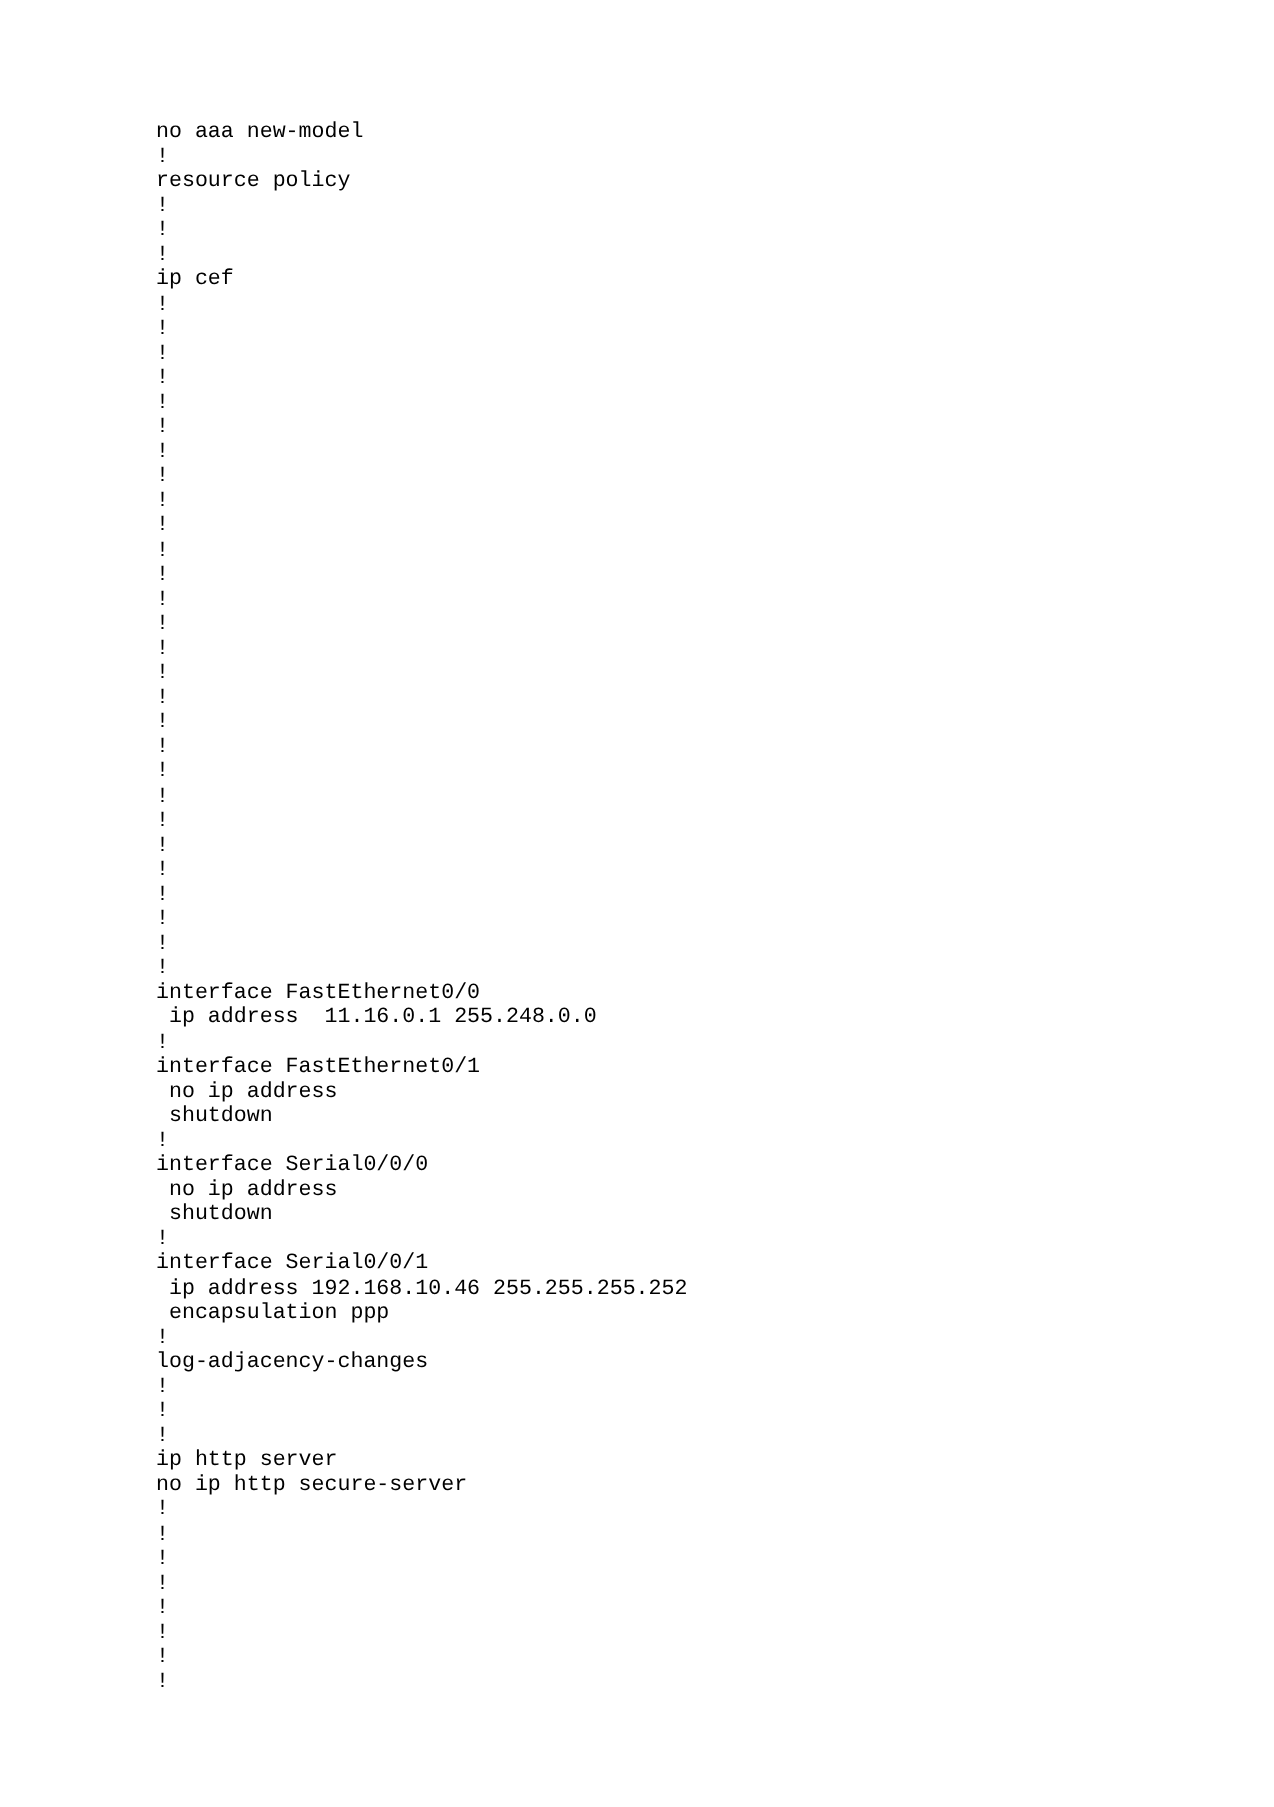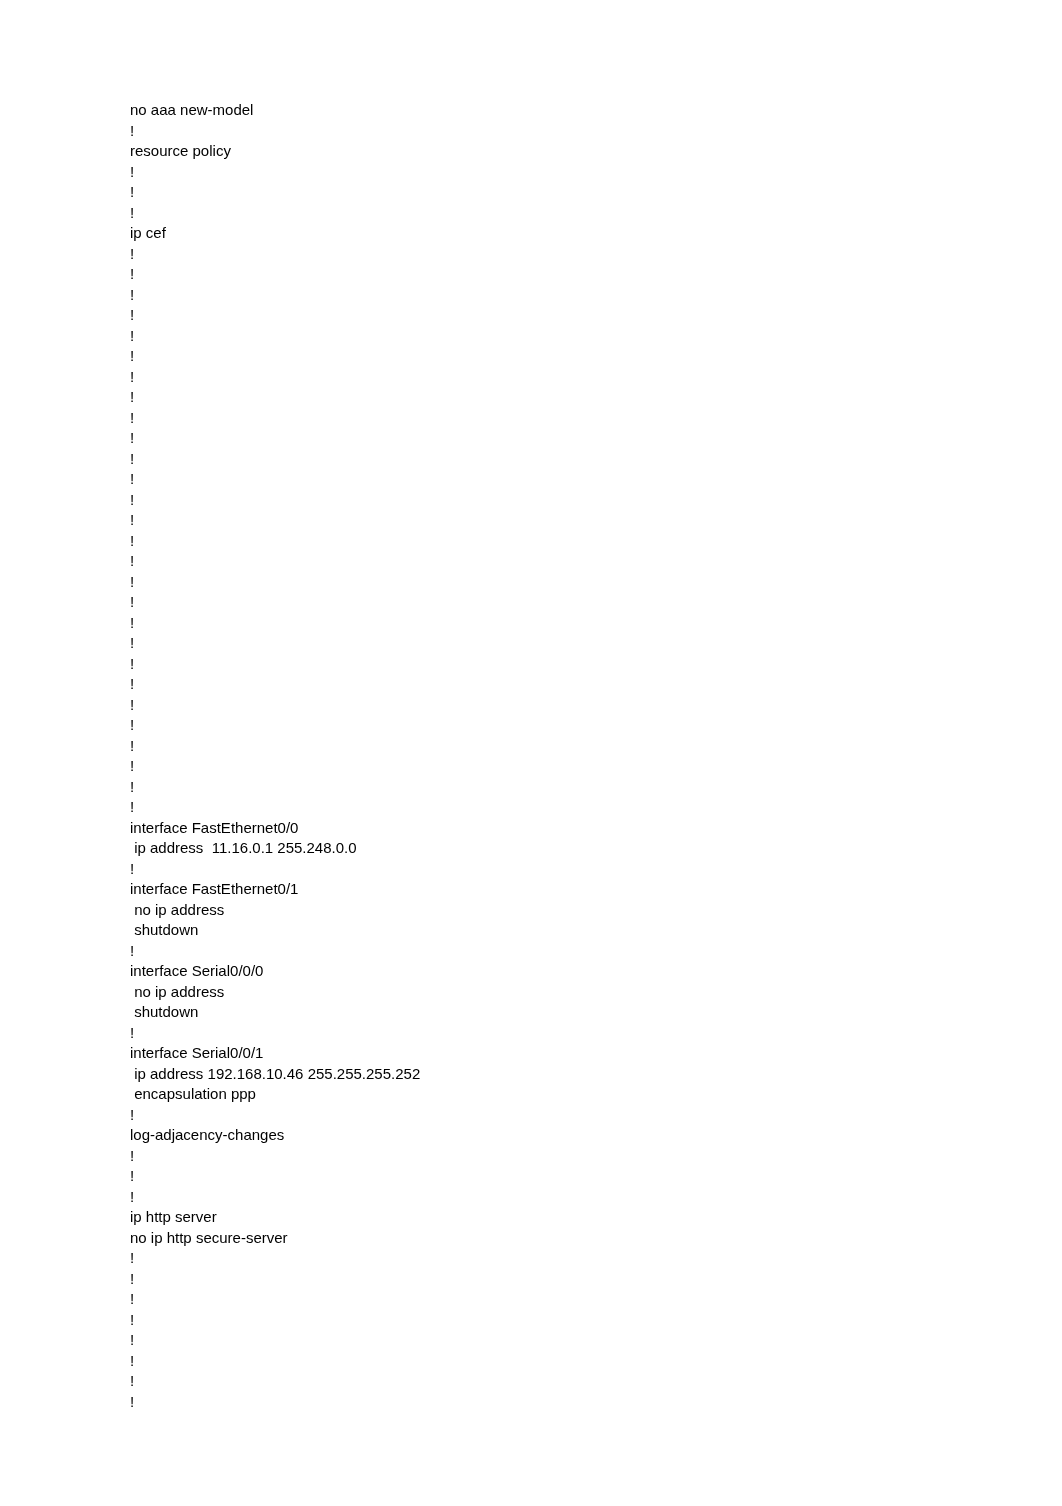--- a/index.html
+++ b/index.html
@@ -8,22 +8,22 @@
     background: #ffffff;
   }
   body {
     width: 1062px;
     min-height: 1506px;
     box-sizing: border-box;
     padding: 100px 130px 100px 130px;
   }
   pre.config {
     margin: 0;
-    font-family: Liberation Sans, sans-serif;
-    font-size: 15px;
+    font-family: Liberation Mono, monospace;
+    font-size: 18px;
     line-height: 20.5px;
     color: #000000;
     white-space: pre;
   }
 </style>
 </head>
 <body>
 
 <pre class="config">no aaa new-model
 !

